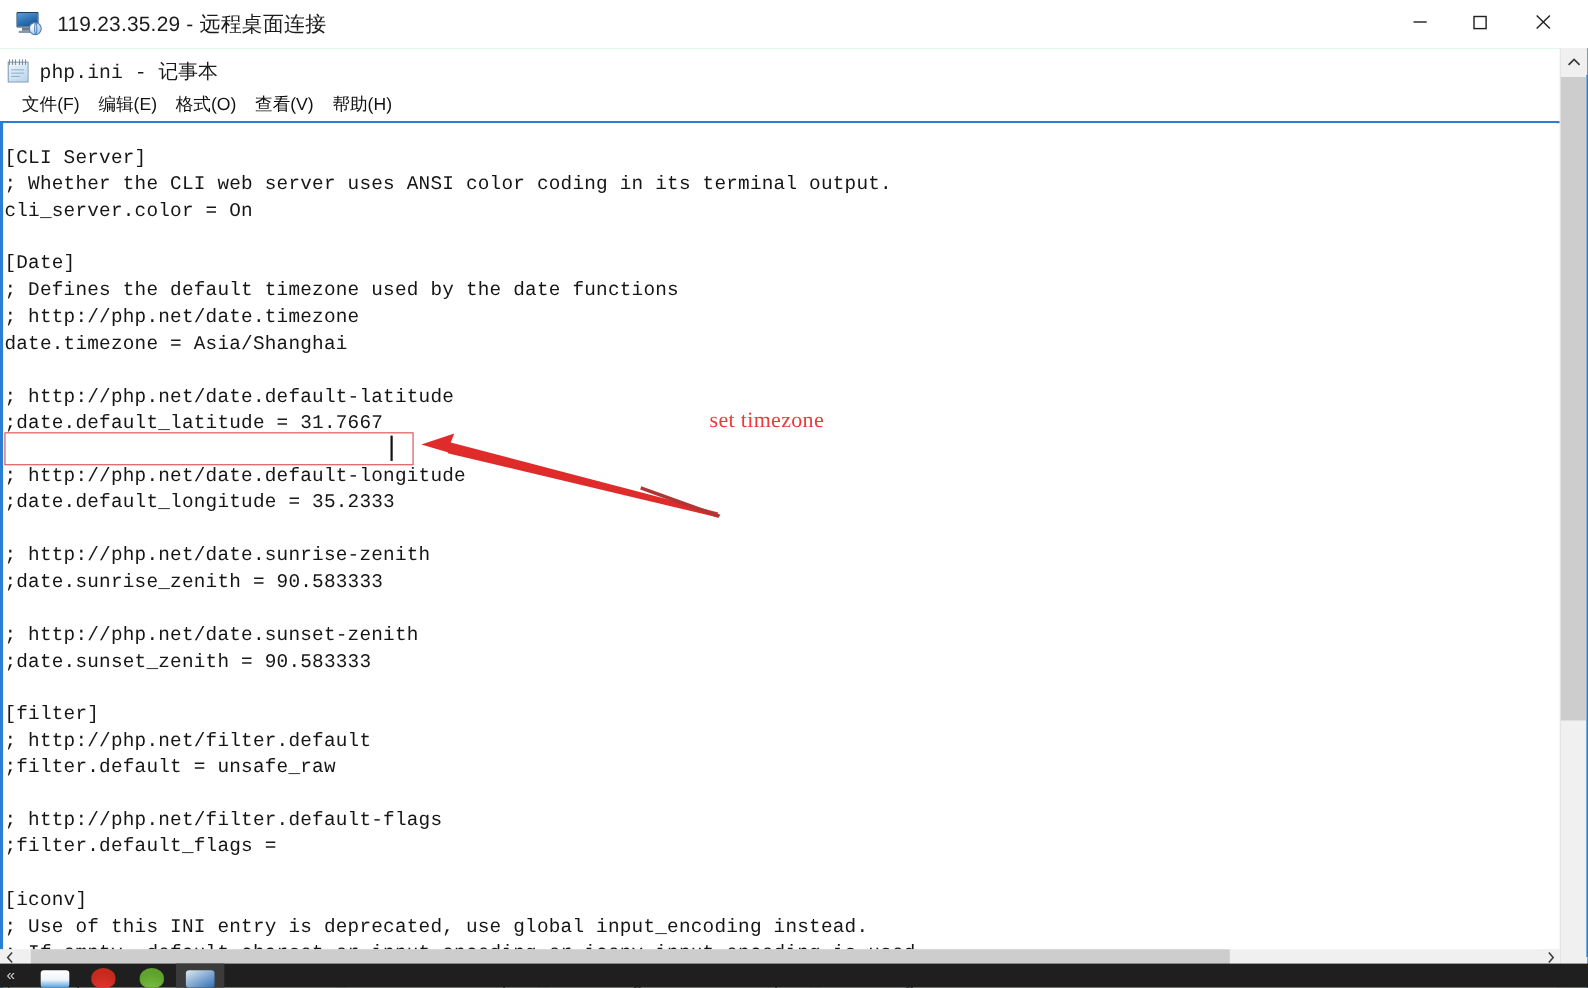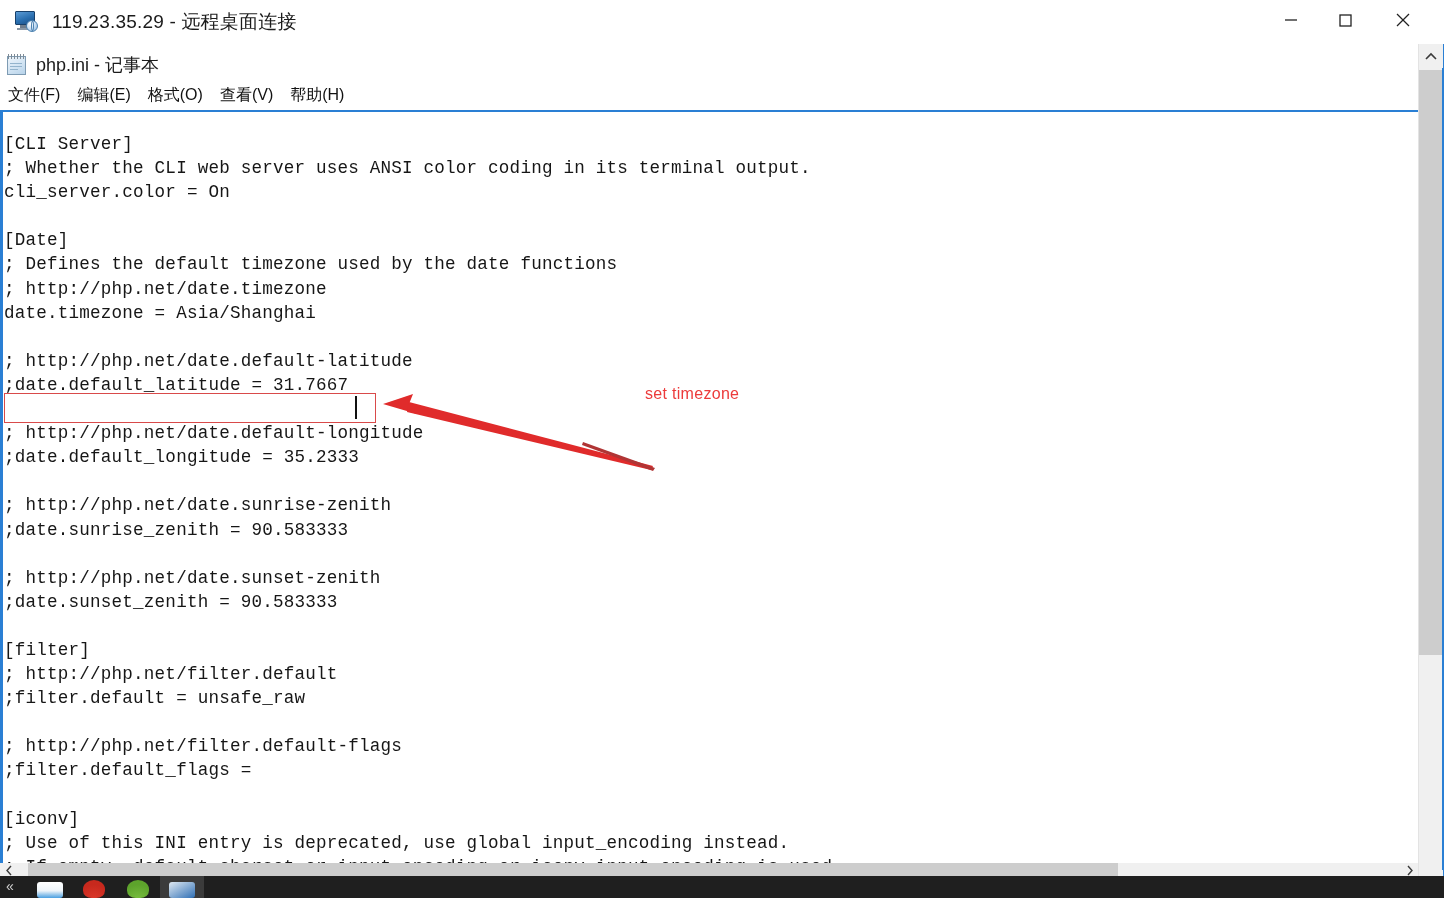--- a/index.html
+++ b/index.html
@@ -158,32 +158,32 @@
     width: 12px;
     background: #94b4cd;
   }
   #np-title-icon .l1 { top: 9px; }
   #np-title-icon .l2 { top: 12px; }
   #np-title-icon .l3 { top: 15px; width: 8px; }
   #np-title-text {
     margin-left: 8px;
     font-size: 18px;
     color: #1b1b1b;
-    font-family: Liberation Sans, sans-serif;
+    font-family: Liberation Mono, monospace;
     white-space: nowrap;
   }
 
   
   #np-menubar {
     position: absolute;
     left: 0; top: 38px;
     height: 26px;
     display: flex;
     align-items: center;
-    padding-left: 8px;
+    padding-left: 20px;
   }
   .np-menu-item {
     font-size: 16px;
     color: #111111;
     font-family: "Liberation Sans", sans-serif;
     margin-right: 17px;
     white-space: nowrap;
     cursor: default;
   }
 
@@ -228,23 +228,23 @@
 
   
   #annotation-arrow {
     position: absolute;
     left: 380px; top: 280px;
     width: 275px; height: 80px;
     pointer-events: none;
   }
   #annotation-label {
     position: absolute;
-    left: 645px; top: 341px;
-    font-family: Liberation Sans, sans-serif;
-    font-size: 16px;
+    left: 645px; top: 327px;
+    font-family: Liberation Serif, serif;
+    font-size: 20px;
     color: #ec3a3a;
     white-space: nowrap;
     letter-spacing: 0.3px;
   }
 
   
   #np-vscroll {
     position: absolute;
     right: 2px; top: 0px;
     width: 24px; height: 854px;

